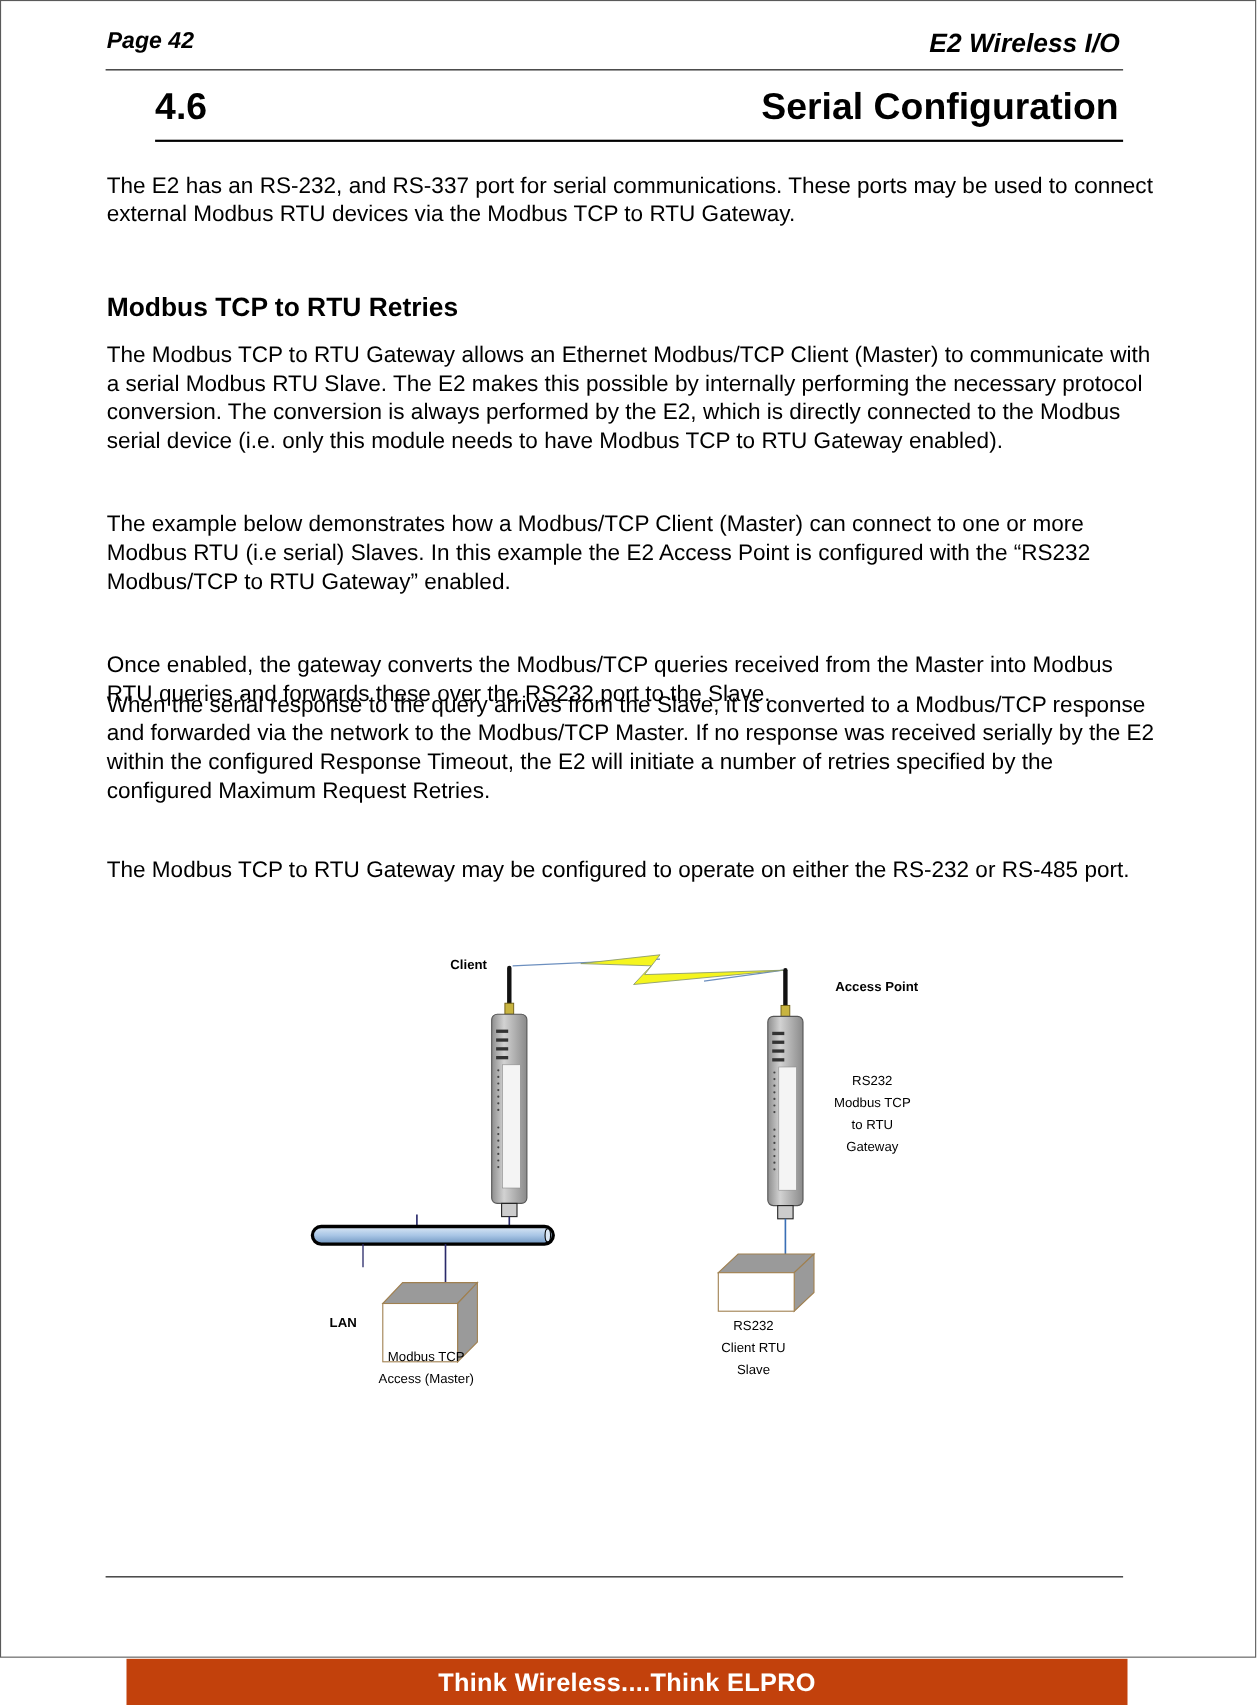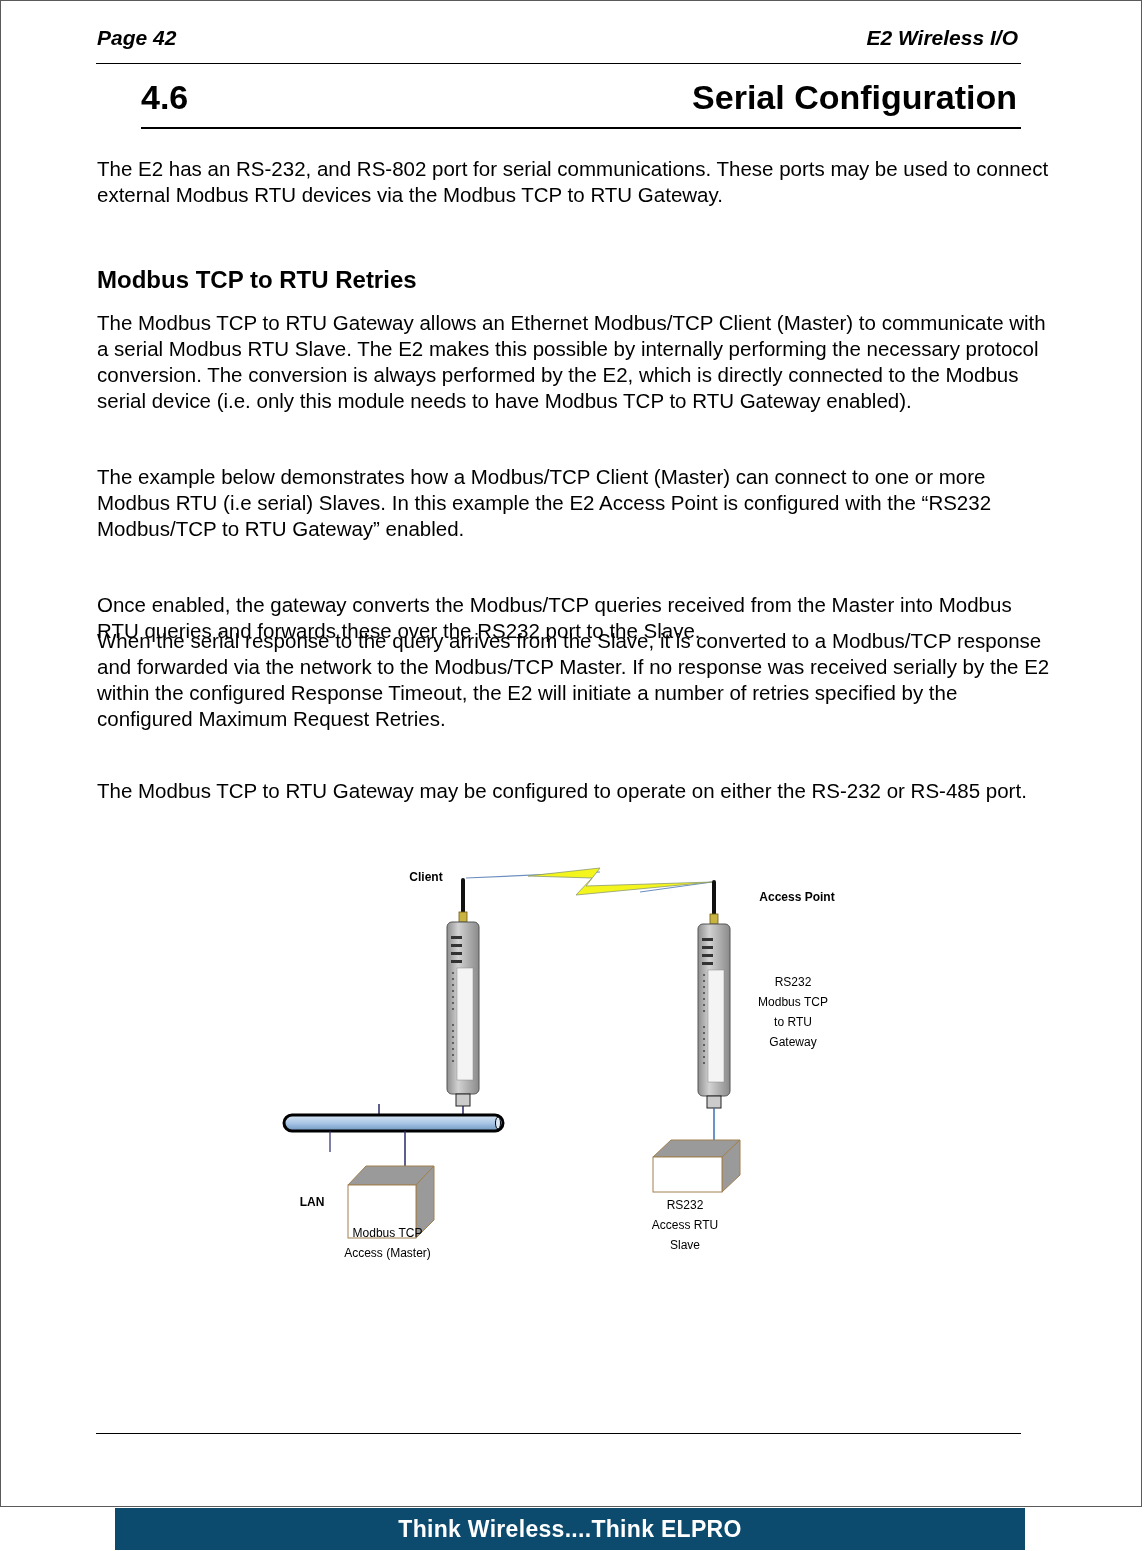--- a/index.html
+++ b/index.html
@@ -1,49 +1,49 @@
 <!DOCTYPE html>
 <html><head>
   <meta charset="utf-8">
   <style>
     html, body { margin: 0; padding: 0; background: #ffffff; }
     body { width: 1144px; height: 1551px; position: relative; overflow: hidden;
            font-family: "Liberation Sans", sans-serif; color: #000; }
     .page-frame { position: absolute; left: 0; top: 0; width: 1140px; height: 1505px;
                   border: 1px solid #5a5a5a; border-top: 1px solid #5a5a5a; box-sizing: content-box; }
     .hdr-left { position: absolute; left: 97px; top: 26px; font-size: 21px; font-weight: bold; font-style: italic; text-align: right; }
-    .hdr-right { position: absolute; right: 126px; top: 26px; font-size: 21px; font-weight: bold; font-style: italic; }
+    .hdr-right { position: absolute; right: 126px; top: 26px; font-size: 24px; font-weight: bold; font-style: italic; }
     .hdr-rule { position: absolute; left: 96px; top: 63px; width: 925px; height: 0; border-top: 1.5px solid #000; }
     .sec-num { position: absolute; left: 141px; top: 78px; font-size: 34px; font-weight: bold; }
     .sec-title { position: absolute; right: 127px; top: 78px; font-size: 34px; font-weight: bold; }
     .sec-rule { position: absolute; left: 141px; top: 127px; width: 880px; height: 0; border-top: 2.5px solid #000; }
     .body-text { position: absolute; left: 97px; width: 960px; font-size: 20.5px; line-height: 26px; margin: 0; }
     .subhead { position: absolute; left: 97px; top: 266px; font-size: 24px; font-weight: bold; margin: 0; }
     .footer-rule { position: absolute; left: 96px; top: 1433px; width: 925px; height: 0; border-top: 1.5px solid #000; }
     .banner { position: absolute; left: 115px; top: 1508px; width: 910px; height: 42px;
-              background: #0c4a6e; color: #fff; display: flex; align-items: center; justify-content: center;
+              background: #c2410c; color: #fff; display: flex; align-items: center; justify-content: center;
               font-size: 23px; font-weight: bold; letter-spacing: 0.3px; }
     .diagram { position: absolute; left: 270px; top: 860px; width: 620px; height: 420px; }
     .dlabel { position: absolute; font-size: 12px; text-align: center; line-height: 20px; }
     .dlabel.bold { font-weight: bold; }
   </style>
 </head>
 <body>
 
 <div class="page-frame"></div>
 
 <div class="hdr-left">Page 42</div>
 <div class="hdr-right">E2 Wireless I/O</div>
 <div class="hdr-rule"></div>
 
 <div class="sec-num">4.6</div>
 <div class="sec-title">Serial Configuration</div>
 <div class="sec-rule"></div>
 
-<p class="body-text" style="top:156px;">The E2 has an RS-232, and RS-802 port for serial communications.  These ports may be used to connect external Modbus RTU devices via the Modbus TCP to RTU Gateway.</p>
+<p class="body-text" style="top:156px;">The E2 has an RS-232, and RS-337 port for serial communications.  These ports may be used to connect external Modbus RTU devices via the Modbus TCP to RTU Gateway.</p>
 <h2 class="subhead">Modbus TCP to RTU Retries</h2>
 <p class="body-text" style="top:310px;">The Modbus TCP to RTU Gateway allows an Ethernet Modbus/TCP Client (Master) to communicate with a serial Modbus RTU Slave. The E2 makes this possible by internally performing the necessary protocol conversion. The conversion is always performed by the E2, which is directly connected to the Modbus serial device (i.e. only this module needs to have Modbus TCP to RTU Gateway enabled).</p>
 <p class="body-text" style="top:464px;">The example below demonstrates how a Modbus/TCP Client (Master) can connect to one or more Modbus RTU (i.e serial) Slaves. In this example the E2 Access Point is configured with the “RS232 Modbus/TCP to RTU Gateway” enabled.</p>
 <p class="body-text" style="top:592px;">Once enabled, the gateway converts the Modbus/TCP queries received from the Master into Modbus RTU queries and forwards these over the RS232 port to the Slave.</p>
 <p class="body-text" style="top:628px;">When the serial response to the query arrives from the Slave, it is converted to a Modbus/TCP response and forwarded via the network to the Modbus/TCP Master. If no response was received serially by the E2 within the configured Response Timeout, the E2 will initiate a number of retries specified by the configured Maximum Request Retries.</p>
 <p class="body-text" style="top:778px;">The Modbus TCP to RTU Gateway may be configured to operate on either the RS-232 or RS-485 port.</p>
 
 <div class="diagram">
   <svg width="620" height="420" viewBox="0 0 620 420">
     <defs>
@@ -160,19 +160,19 @@
 
   <div class="dlabel bold" style="left:20px; top:294px; width:44px;margin-top:38px;">LAN</div>
 
   <div class="dlabel" style="left:50px; top:363px; width:135px;">
     <div>Modbus TCP</div>
     <div>Access (Master)</div>
   </div>
 
   <div class="dlabel" style="left:350px; top:335px; width:130px;">
     <div>RS232</div>
-    <div>Access RTU</div>
+    <div>Client RTU</div>
     <div>Slave</div>
   </div>
 </div>
 
 <div class="footer-rule"></div>
 <div class="banner">Think Wireless....Think ELPRO</div>
 
 </body></html>

